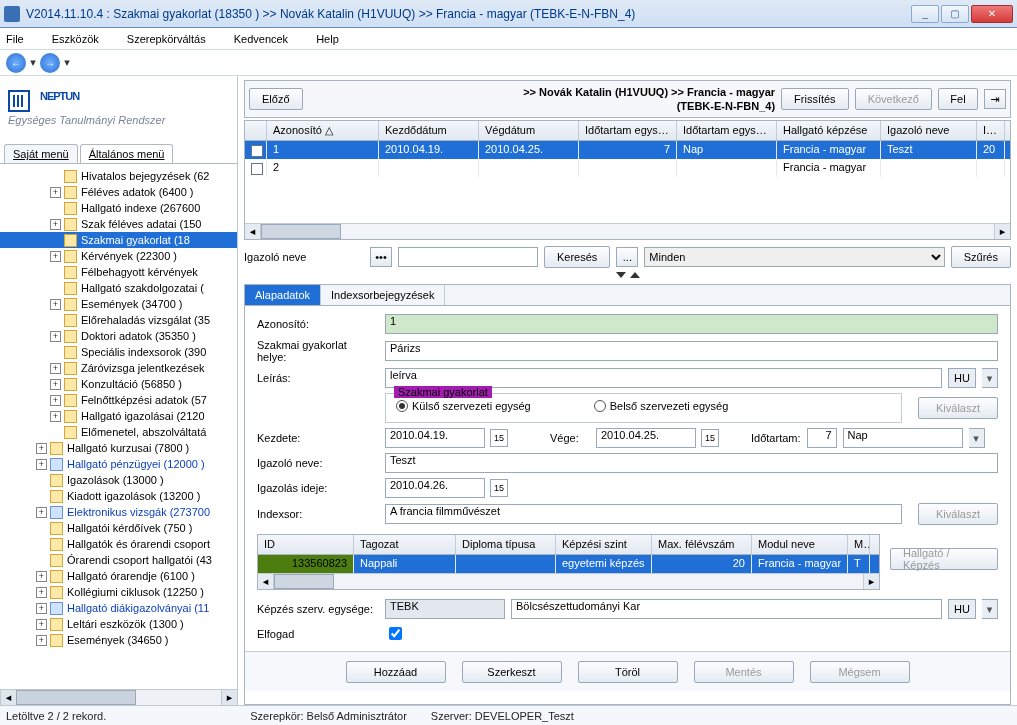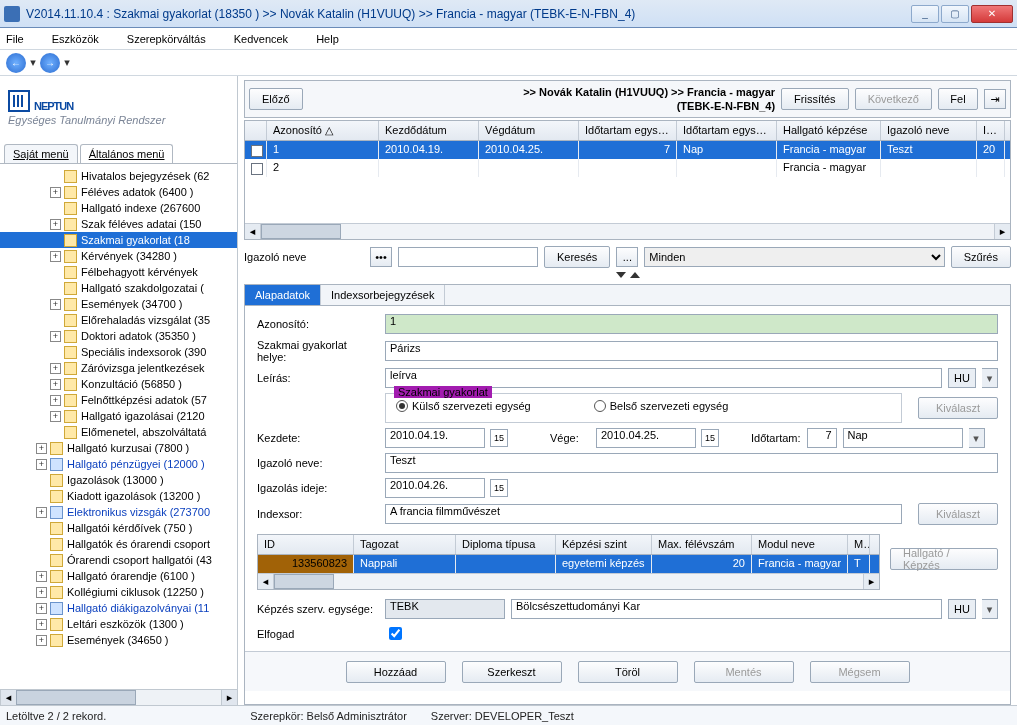--- a/index.html
+++ b/index.html
@@ -21,21 +21,21 @@
 .navbar { height: 26px; display: flex; align-items: center; padding: 0 6px; gap: 2px; border-bottom: 1px solid #d0d8e0; }
 .navbtn { width: 20px; height: 20px; border-radius: 10px; background: radial-gradient(#6fb0ff,#2a6bd0); display: flex; align-items: center; justify-content: center; color: #fff; font-size: 10px; }
 .navdrop { width: 10px; color: #333; text-align: center; }
 
 
 .main { display: flex; height: calc(725px - 28px - 22px - 26px - 20px); }
 
 
 .left { width: 238px; border-right: 1px solid #c0c8d0; display: flex; flex-direction: column; }
 .logo-area { padding: 14px 8px 10px 8px; }
-.logo { font-family: Arial Black, Arial; font-size: 24px; font-weight: 900; color: #0b4aa2; letter-spacing: -1px; display: flex; align-items: flex-end; gap: 4px; }
+.logo { font-family: Arial Black, Arial; font-size: 24px; font-weight: 900; color: #0b4aa2; letter-spacing: -1px; display: flex; align-items: flex-start; gap: 10px; }
 .logo .sq { width: 22px; height: 22px; background: #fff; border: 2px solid #0b4aa2; display:inline-block; position:relative; }
 .logo .sq::before { content:""; position:absolute; inset:3px; background: repeating-linear-gradient(90deg,#0b4aa2 0 2px,#fff 2px 4px); }
 .logo-sub { color: #7a8496; font-style: italic; font-size: 11px; margin-top: 2px; }
 
 .tabs-left { display: flex; padding: 0 4px; margin-top: 8px; }
 .tab { border: 1px solid #b0b8c2; border-bottom: none; padding: 3px 8px; background: #f3f6fa; border-radius: 3px 3px 0 0; margin-right: 2px; text-decoration: underline; }
 .tab.active { background: #fff; font-weight: normal; }
 
 .tree { flex: 1; border-top: 1px solid #b0b8c2; overflow: hidden; padding: 4px 0 0 0; position: relative; }
 .tree-inner { position: relative; }
@@ -191,21 +191,21 @@
             <span class="label">Szak féléves adatai (150</span>
           </div>
           <div class="tree-row l2 sel">
             <span class="noexp"></span>
             <span class="ficon"></span>
             <span class="label">Szakmai gyakorlat (18</span>
           </div>
           <div class="tree-row l2">
             <span class="exp">+</span>
             <span class="ficon"></span>
-            <span class="label">Kérvények (34280  )</span>
+            <span class="label">Kérvények (22300  )</span>
           </div>
           <div class="tree-row l2">
             <span class="noexp"></span>
             <span class="ficon"></span>
             <span class="label">Félbehagyott kérvények</span>
           </div>
           <div class="tree-row l2">
             <span class="noexp"></span>
             <span class="ficon"></span>
             <span class="label">Hallgató szakdolgozatai (</span>
@@ -474,21 +474,21 @@
                 <div class="gh s0">ID</div>
                 <div class="gh s1">Tagozat</div>
                 <div class="gh s2">Diploma típusa</div>
                 <div class="gh s3">Képzési szint</div>
                 <div class="gh s4">Max. félévszám</div>
                 <div class="gh s5">Modul neve</div>
                 <div class="gh s6">M</div>
               </div>
             <div class="grid-body" id="sgbody">
                 <div class="grow sel">
-                  <div class="gc s0" style="text-align: right; background: #a16207; color: rgb(0, 0, 0);">133560823</div>
+                  <div class="gc s0" style="text-align: right; background: #4d7c0f; color: rgb(0, 0, 0);">133560823</div>
                   <div class="gc s1">Nappali</div>
                   <div class="gc s2"></div>
                   <div class="gc s3">egyetemi képzés</div>
                   <div class="gc s4" style="text-align: right;">20</div>
                   <div class="gc s5">Francia - magyar</div>
                   <div class="gc s6">T</div>
                 </div>
               </div>
             <div class="grid-sb">
               <div class="arr">◂</div>

